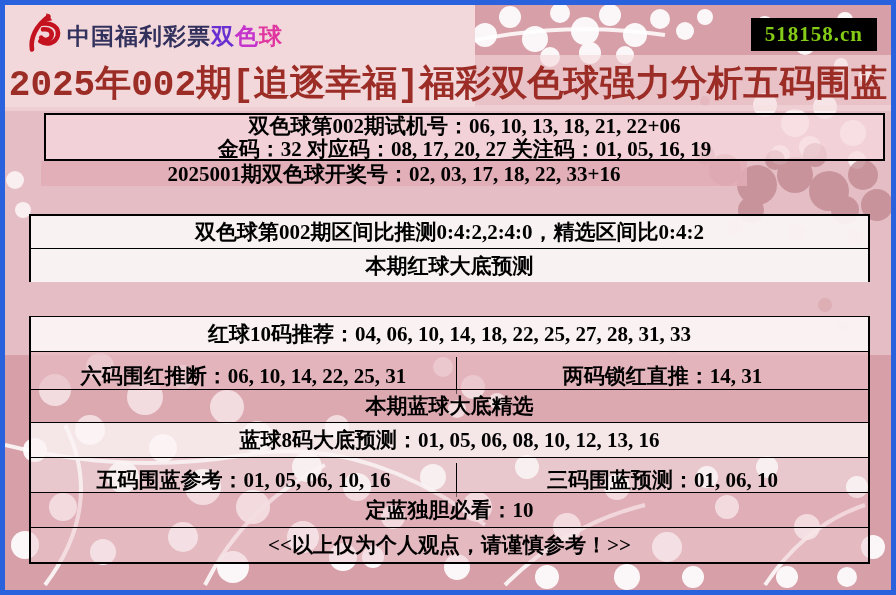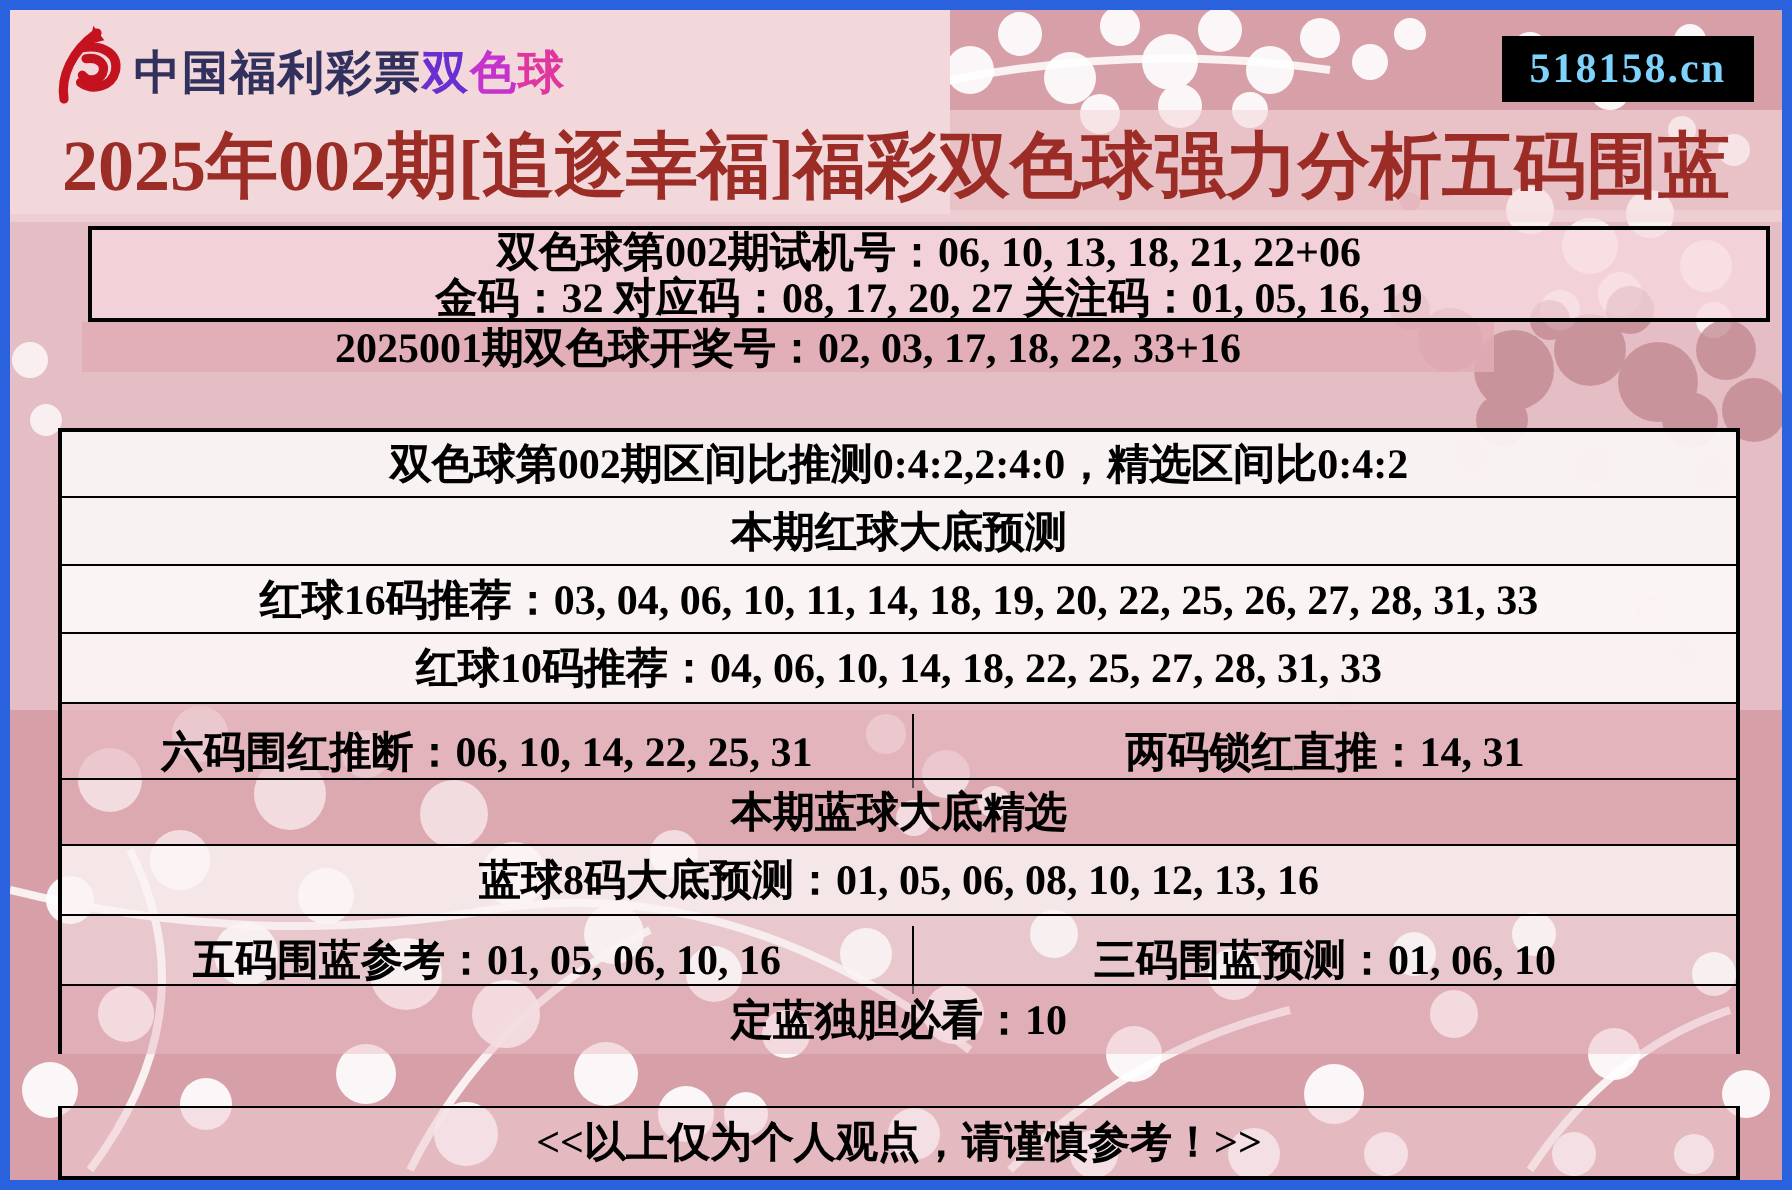--- a/index.html
+++ b/index.html
@@ -11,46 +11,46 @@
   .bgsvg{position:absolute;left:0;top:0;z-index:0;}
   .lightband{position:absolute;left:0;top:100px;width:886px;height:250px;
     background:rgba(246,227,230,0.45);z-index:0;}
   .patch{position:absolute;left:0;top:0;width:470px;height:102px;background:#f2d8db;z-index:1;}
   .titleband{position:absolute;left:0;top:50px;width:886px;height:56px;
     background:rgba(243,216,220,0.62);z-index:1;}
   .hdr{position:absolute;z-index:3;}
   .brand{left:62px;top:16px;font-family:"Liberation Sans","DejaVu Sans",sans-serif;
     font-weight:bold;font-size:23px;color:#32305c;letter-spacing:1px;white-space:nowrap;}
   .ball1{color:#6a2fd0;} .ball2{color:#c433cc;} .ball3{color:#e0369f;}
-  .badge{right:14px;top:13px;background:#000;color:#7dd3fc;
+  .badge{right:14px;top:13px;background:#000;color:#84cc16;
     font:bold 21px "Liberation Serif",serif;padding:4px 14px;letter-spacing:1px;}
   .logo{left:16px;top:6px;width:44px;height:44px;}
   .title{position:absolute;left:0;top:52px;width:886px;height:52px;z-index:3;
     display:flex;align-items:center;justify-content:center;
-    font-weight:bold;font-size:36px;color:#9b2d26;white-space:nowrap;}
+    font-weight:bold;font-size:36px;color:#9b2d26;white-space:nowrap;font-family:Liberation Mono, monospace;}
   .row{position:absolute;left:24px;width:841px;box-sizing:border-box;z-index:2;
     display:flex;align-items:center;justify-content:center;white-space:nowrap;
     font-weight:bold;font-size:21px;color:#000;
     border-left:2px solid #000;border-right:2px solid #000;border-top:1px solid #000;}
   .strip{left:0;width:706px;border:none;margin-left:36px;}
   .boxA{top:108px;height:48px;border:2px solid #000;flex-direction:column;
     background:rgba(246,218,223,0.72);margin-left:15px;}
   .boxA div{height:23px;display:flex;align-items:center;}
   .s1{top:156px;height:25px;background:rgba(226,173,182,0.85);}
   .s2{top:181px;height:28px;background:rgba(250,243,244,0.92);}
   .r-zone{top:209px;height:34px;border-top:2px solid #000;background:rgba(251,245,246,0.93);}
   .r-redh{top:243px;height:34px;background:rgba(251,245,246,0.93);}
   .r-red16{top:277px;height:34px;background:rgba(252,247,247,0.93);}
   .r-red10{top:311px;height:35px;background:rgba(252,247,247,0.9);}
   .r-red62{top:346px;height:38px;background:rgba(231,186,194,0.78);padding:0;}
   .r-blueh{top:384px;height:33px;background:rgba(229,183,191,0.42);}
   .r-blue8{top:417px;height:35px;background:rgba(250,242,243,0.85);}
   .r-blue53{top:452px;height:35px;background:rgba(246,233,235,0.55);padding:0;}
   .r-blue1{top:487px;height:35px;background:rgba(233,190,197,0.5);}
-  .r-disc{top:548px;height:37px;background:rgba(238,205,211,0.55);border-bottom:2px solid #000;}
+  .r-disc{top:522px;height:37px;background:rgba(238,205,211,0.55);border-bottom:2px solid #000;}
   .cell{height:100%;display:flex;align-items:center;justify-content:center;margin-top:10px;}
   .cell-l{width:425px;border-right:1px solid #000;}
   .cell-r{flex:1;}
 </style>
 </head>
 <body>
 
 <div class="page">
 
   <svg class="bgsvg" width="886" height="585" viewBox="0 0 886 585">
@@ -186,21 +186,20 @@
 
   <div class="row boxA">
     <div>双色球第002期试机号：06, 10, 13, 18, 21, 22+06</div>
     <div>金码：32 对应码：08, 17, 20, 27 关注码：01, 05, 16, 19</div>
   </div>
 
   <div class="row strip s1">2025001期双色球开奖号：02, 03, 17, 18, 22, 33+16</div>
 
   <div class="row r-zone">双色球第002期区间比推测0:4:2,2:4:0，精选区间比0:4:2</div>
   <div class="row r-redh">本期红球大底预测</div>
-  <div class="row r-red16">红球16码推荐：03, 04, 06, 10, 11, 14, 18, 19, 20, 22, 25, 26, 27, 28, 31, 33</div>
   <div class="row r-red10">红球10码推荐：04, 06, 10, 14, 18, 22, 25, 27, 28, 31, 33</div>
   <div class="row r-red62">
     <div class="cell cell-l">六码围红推断：06, 10, 14, 22, 25, 31</div>
     <div class="cell cell-r">两码锁红直推：14, 31</div>
   </div>
   <div class="row r-blueh">本期蓝球大底精选</div>
   <div class="row r-blue8">蓝球8码大底预测：01, 05, 06, 08, 10, 12, 13, 16</div>
   <div class="row r-blue53">
     <div class="cell cell-l">五码围蓝参考：01, 05, 06, 10, 16</div>
     <div class="cell cell-r">三码围蓝预测：01, 06, 10</div>

